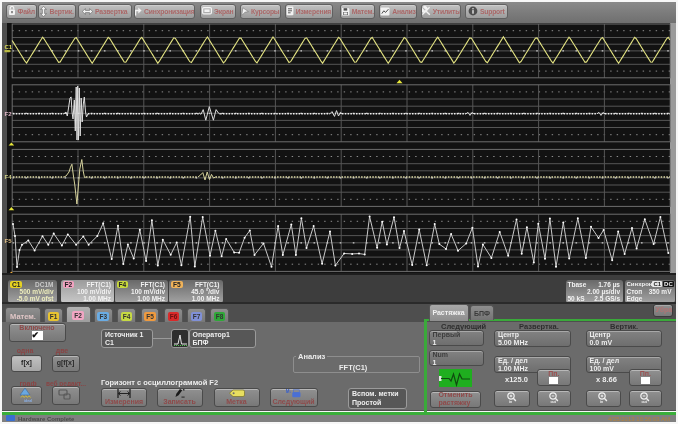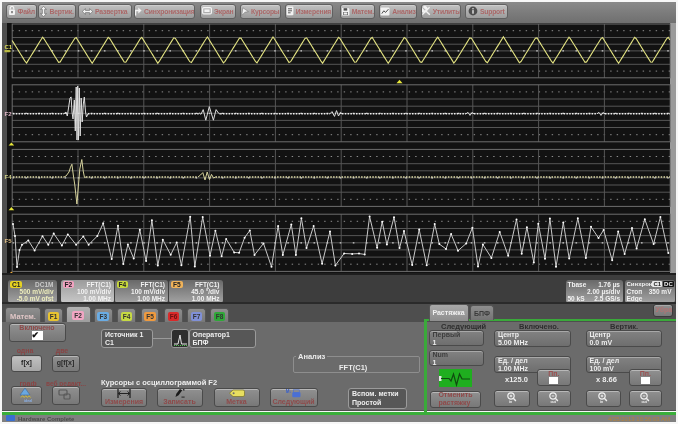--- a/index.html
+++ b/index.html
@@ -455,21 +455,21 @@
         <path d="M2 14 h4 l2 -9 l1.5 9 h5.5" stroke="#e8e8e8" fill="none" stroke-width="1"></path>
         <path d="M2 15.5 h13" stroke="#4fc24f" stroke-width="1" stroke-dasharray="1,1"></path>
       </svg></div>
 <div class="inbox" style="left:188.5px;top:328.5px;width:67px;height:19px">
       <div>Оператор1</div>
       <div>БПФ</div>
     </div>
 <div class="abs" style="left:293px;top:356px;width:127px;height:17px;border:1px solid #8e8e8e;border-radius:2px"></div>
 <div class="wlbl" style="left:296px;top:351.5px;background:#6b6b6b;padding:0 2px">Анализ</div>
 <div class="wlbl" style="left:339px;top:362.5px">FFT(C1)</div>
-<div class="wlbl" style="left:101px;top:378px">Курсоры с осциллограммой  F2</div>
+<div class="wlbl" style="left:101px;top:378px">Горизонт с осциллограммой  F2</div>
 <div class="btn" style="left:101px;top:388px;width:46px;height:19px">
       <svg width="16" height="9" viewBox="0 0 16 9">
         <path d="M2 0 V9 M14 0 V9" stroke="#222" stroke-width="1.3"></path>
         <path d="M2 4.5 H14" stroke="#222" stroke-width="1"></path>
         <path d="M4.5 2.5 L2.2 4.5 L4.5 6.5 M11.5 2.5 L13.8 4.5 L11.5 6.5" stroke="#222" fill="none" stroke-width="1"></path>
       </svg>
       <span>Измерения</span>
     </div>
 <div class="btn" style="left:156.5px;top:388px;width:46px;height:19px">
       <svg width="13" height="10" viewBox="0 0 13 10">
@@ -495,21 +495,21 @@
       <span>Следующий</span>
     </div>
 <div class="inbox" style="left:348px;top:388px;width:59px;height:21px">
       <div>Вспом. метки</div>
       <div>Простой</div>
     </div>
 <div class="tab" style="left:428.5px;top:303.5px;width:40px;background:linear-gradient(#a8a8a8,#8e8e8e);color:#f0f0f0;font-size:7px">Растяжка</div>
 <div class="tab" style="left:470px;top:305px;width:24px;height:15px;font-size:7px">БПФ</div>
 <div class="vbtn" style="left:652.5px;top:303.5px;width:20px;height:13.5px;padding:1px 0 0 2px;color:#b27272;background:linear-gradient(#909090,#7a7a7a);border-color:#3a3a3a;white-space:nowrap">Убрать</div>
 <div class="hdr" style="left:441px;top:321.5px">Следующий</div>
-<div class="hdr" style="left:519px;top:321.5px">Включено.</div>
+<div class="hdr" style="left:519px;top:321.5px">Развертка.</div>
 <div class="hdr" style="left:610px;top:321.5px">Вертик.</div>
 <div class="vbtn" style="left:428.5px;top:330px;width:55px;height:16px"><span style="color:#3e3e3e">Первый</span><br>1</div>
 <div class="vbtn" style="left:428.5px;top:350px;width:55px;height:16px"><span style="color:#3e3e3e">Num</span><br>1</div>
 <div class="abs" style="left:439px;top:369px;width:33px;height:18px"><svg width="33" height="18" viewBox="0 0 33 18">
         <rect width="33" height="18" fill="#1fae1f"></rect>
         <rect x="0" y="7" width="2.5" height="5" fill="#e8e8e8"></rect>
         <path d="M2 9.5 h8 l2 2.5 l2.5 -7 l3 11 l3 -11 l2.5 5 h8" stroke="#104a10" fill="none" stroke-width="1.2"></path>
       </svg></div>
 <div class="btn" style="left:430px;top:390.5px;width:51px;height:17px;justify-content:center;line-height:8px">Отменить<br>растяжку</div>
 <div class="vbtn" style="left:494px;top:330px;width:76.5px;height:16.5px">Центр<br>5.00 MHz</div>

